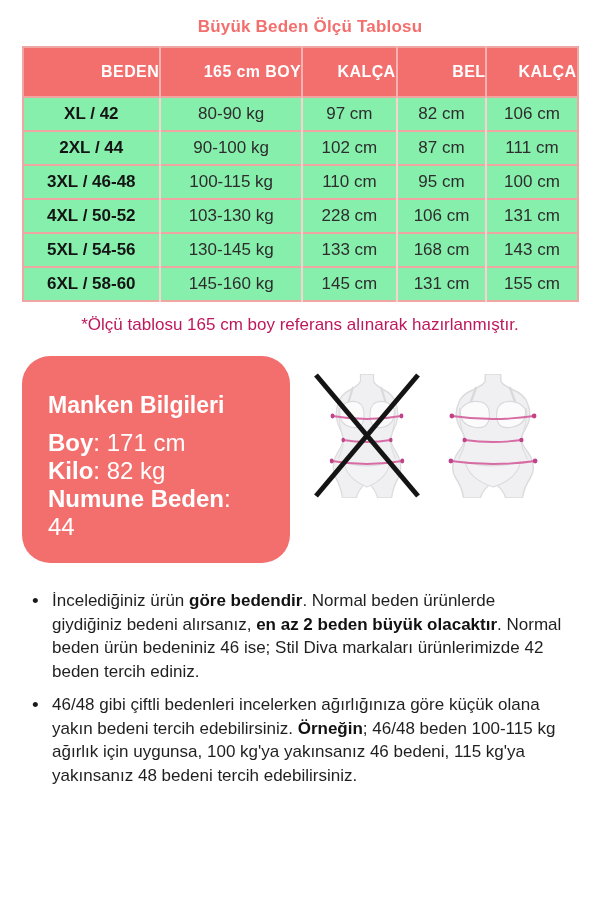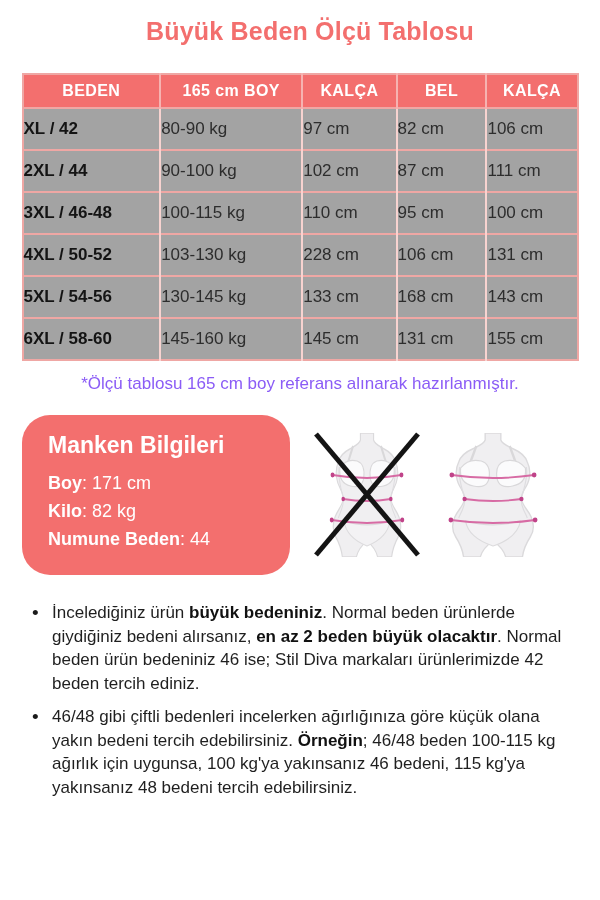--- a/index.html
+++ b/index.html
@@ -1,79 +1,79 @@
 <!DOCTYPE html>
 <html><head>
 <meta charset="utf-8">
 <style>
   * { margin: 0; padding: 0; box-sizing: border-box; }
   html, body { width: 600px; background: #ffffff; font-family: "Liberation Sans", sans-serif; }
   .page { width: 600px; height: 900px; background: #fff; overflow: hidden; position: relative; }
 
   
   .page-title {
-    margin: 17px 0 27px;
+    margin: 17px 0 9px;
     text-align: center;
-    font-size: 25px;
+    font-size: 17px;
     font-weight: bold;
     color: #f36f6e;
     letter-spacing: 0.2px;
     padding-left: 20px;
   }
 
   
   table.size-table {
     width: 557px;
     margin: 0 auto;
     border-collapse: collapse;
     border: 2px solid #efa7a4;
     table-layout: fixed;
   }
   table.size-table th {
     background: #f36f6e;
     color: #ffffff;
     font-size: 16px;
     font-weight: bold;
+    height: 50px;
+    text-align: right;
+    letter-spacing: 0.4px;
+    border-left: 2px solid #f6b3b1;
+  }
+  table.size-table th:first-child { border-left: none; }
+  table.size-table td {
+    background: #86efac;
     height: 34px;
     text-align: center;
-    letter-spacing: 0.4px;
-    border-left: 2px solid #f6b3b1;
-  }
-  table.size-table th:first-child { border-left: none; }
-  table.size-table td {
-    background: #a3a3a3;
-    height: 42px;
-    text-align: left;
     font-size: 17px;
     color: #2d2d2d;
     border-top: 2px solid #efa7a4;
     border-left: 2px solid #f8d3d0;
   }
   table.size-table td:first-child { border-left: none; font-weight: bold; color: #141414; font-size: 17px; }
 
   
   .footnote {
     margin-top: 13px;
     text-align: center;
     font-size: 17px;
-    color: #8b5cf6;
+    color: #be185d;
   }
 
   
   .info-row { display: flex; margin: 21px 22px 0 22px; align-items: flex-start; }
   .model-box {
     width: 268px;
     background: #f36f6e;
     border-radius: 28px;
-    padding: 17px 26px 22px;
+    padding: 36px 26px 22px;
     color: #ffffff;
     flex-shrink: 0;
   }
   .model-title { font-size: 23px; font-weight: bold; margin-bottom: 10px; }
-  .model-line { font-size: 18px; line-height: 28px; }
+  .model-line { font-size: 24px; line-height: 28px; }
   .model-line b { font-weight: bold; }
 
   .figures { flex: 1; display: flex; justify-content: space-evenly; align-items: flex-start; padding-top: 18px; }
   .figure-wrap { position: relative; }
   .body-svg.slim { width: 82px; height: 124px; display: block; }
   .body-svg.plus { width: 98px; height: 124px; display: block; }
   svg.cross {
     position: absolute;
     width: 112px; height: 134px;
     left: 50%; top: -5px;
@@ -223,21 +223,21 @@
         <svg class="body-svg plus" viewBox="0 0 100 124" preserveAspectRatio="none">
             <use href="#torso"></use>
           </svg>
       </div>
     </div>
   </div>
 
   <div class="notes">
     <div class="note">
       <span class="dot">•</span>
-      <div class="note-text"><span>İncelediğiniz ürün </span><b>büyük bedeniniz</b><span>. Normal beden ürünlerde giydiğiniz bedeni alırsanız, </span><b>en az 2 beden büyük olacaktır</b><span>. Normal beden ürün bedeniniz 46 ise; Stil Diva markaları ürünlerimizde 42 beden tercih ediniz.</span></div>
+      <div class="note-text"><span>İncelediğiniz ürün </span><b>göre bedendir</b><span>. Normal beden ürünlerde giydiğiniz bedeni alırsanız, </span><b>en az 2 beden büyük olacaktır</b><span>. Normal beden ürün bedeniniz 46 ise; Stil Diva markaları ürünlerimizde 42 beden tercih ediniz.</span></div>
     </div>
     <div class="note">
       <span class="dot">•</span>
       <div class="note-text"><span>46/48 gibi çiftli bedenleri incelerken ağırlığınıza göre küçük olana yakın bedeni tercih edebilirsiniz. </span><b>Örneğin</b><span>; 46/48 beden 100-115 kg ağırlık için uygunsa, 100 kg'ya yakınsanız 46 bedeni, 115 kg'ya yakınsanız 48 bedeni tercih edebilirsiniz.</span></div>
     </div>
   </div>
 
 </div>
 
 </body></html>

